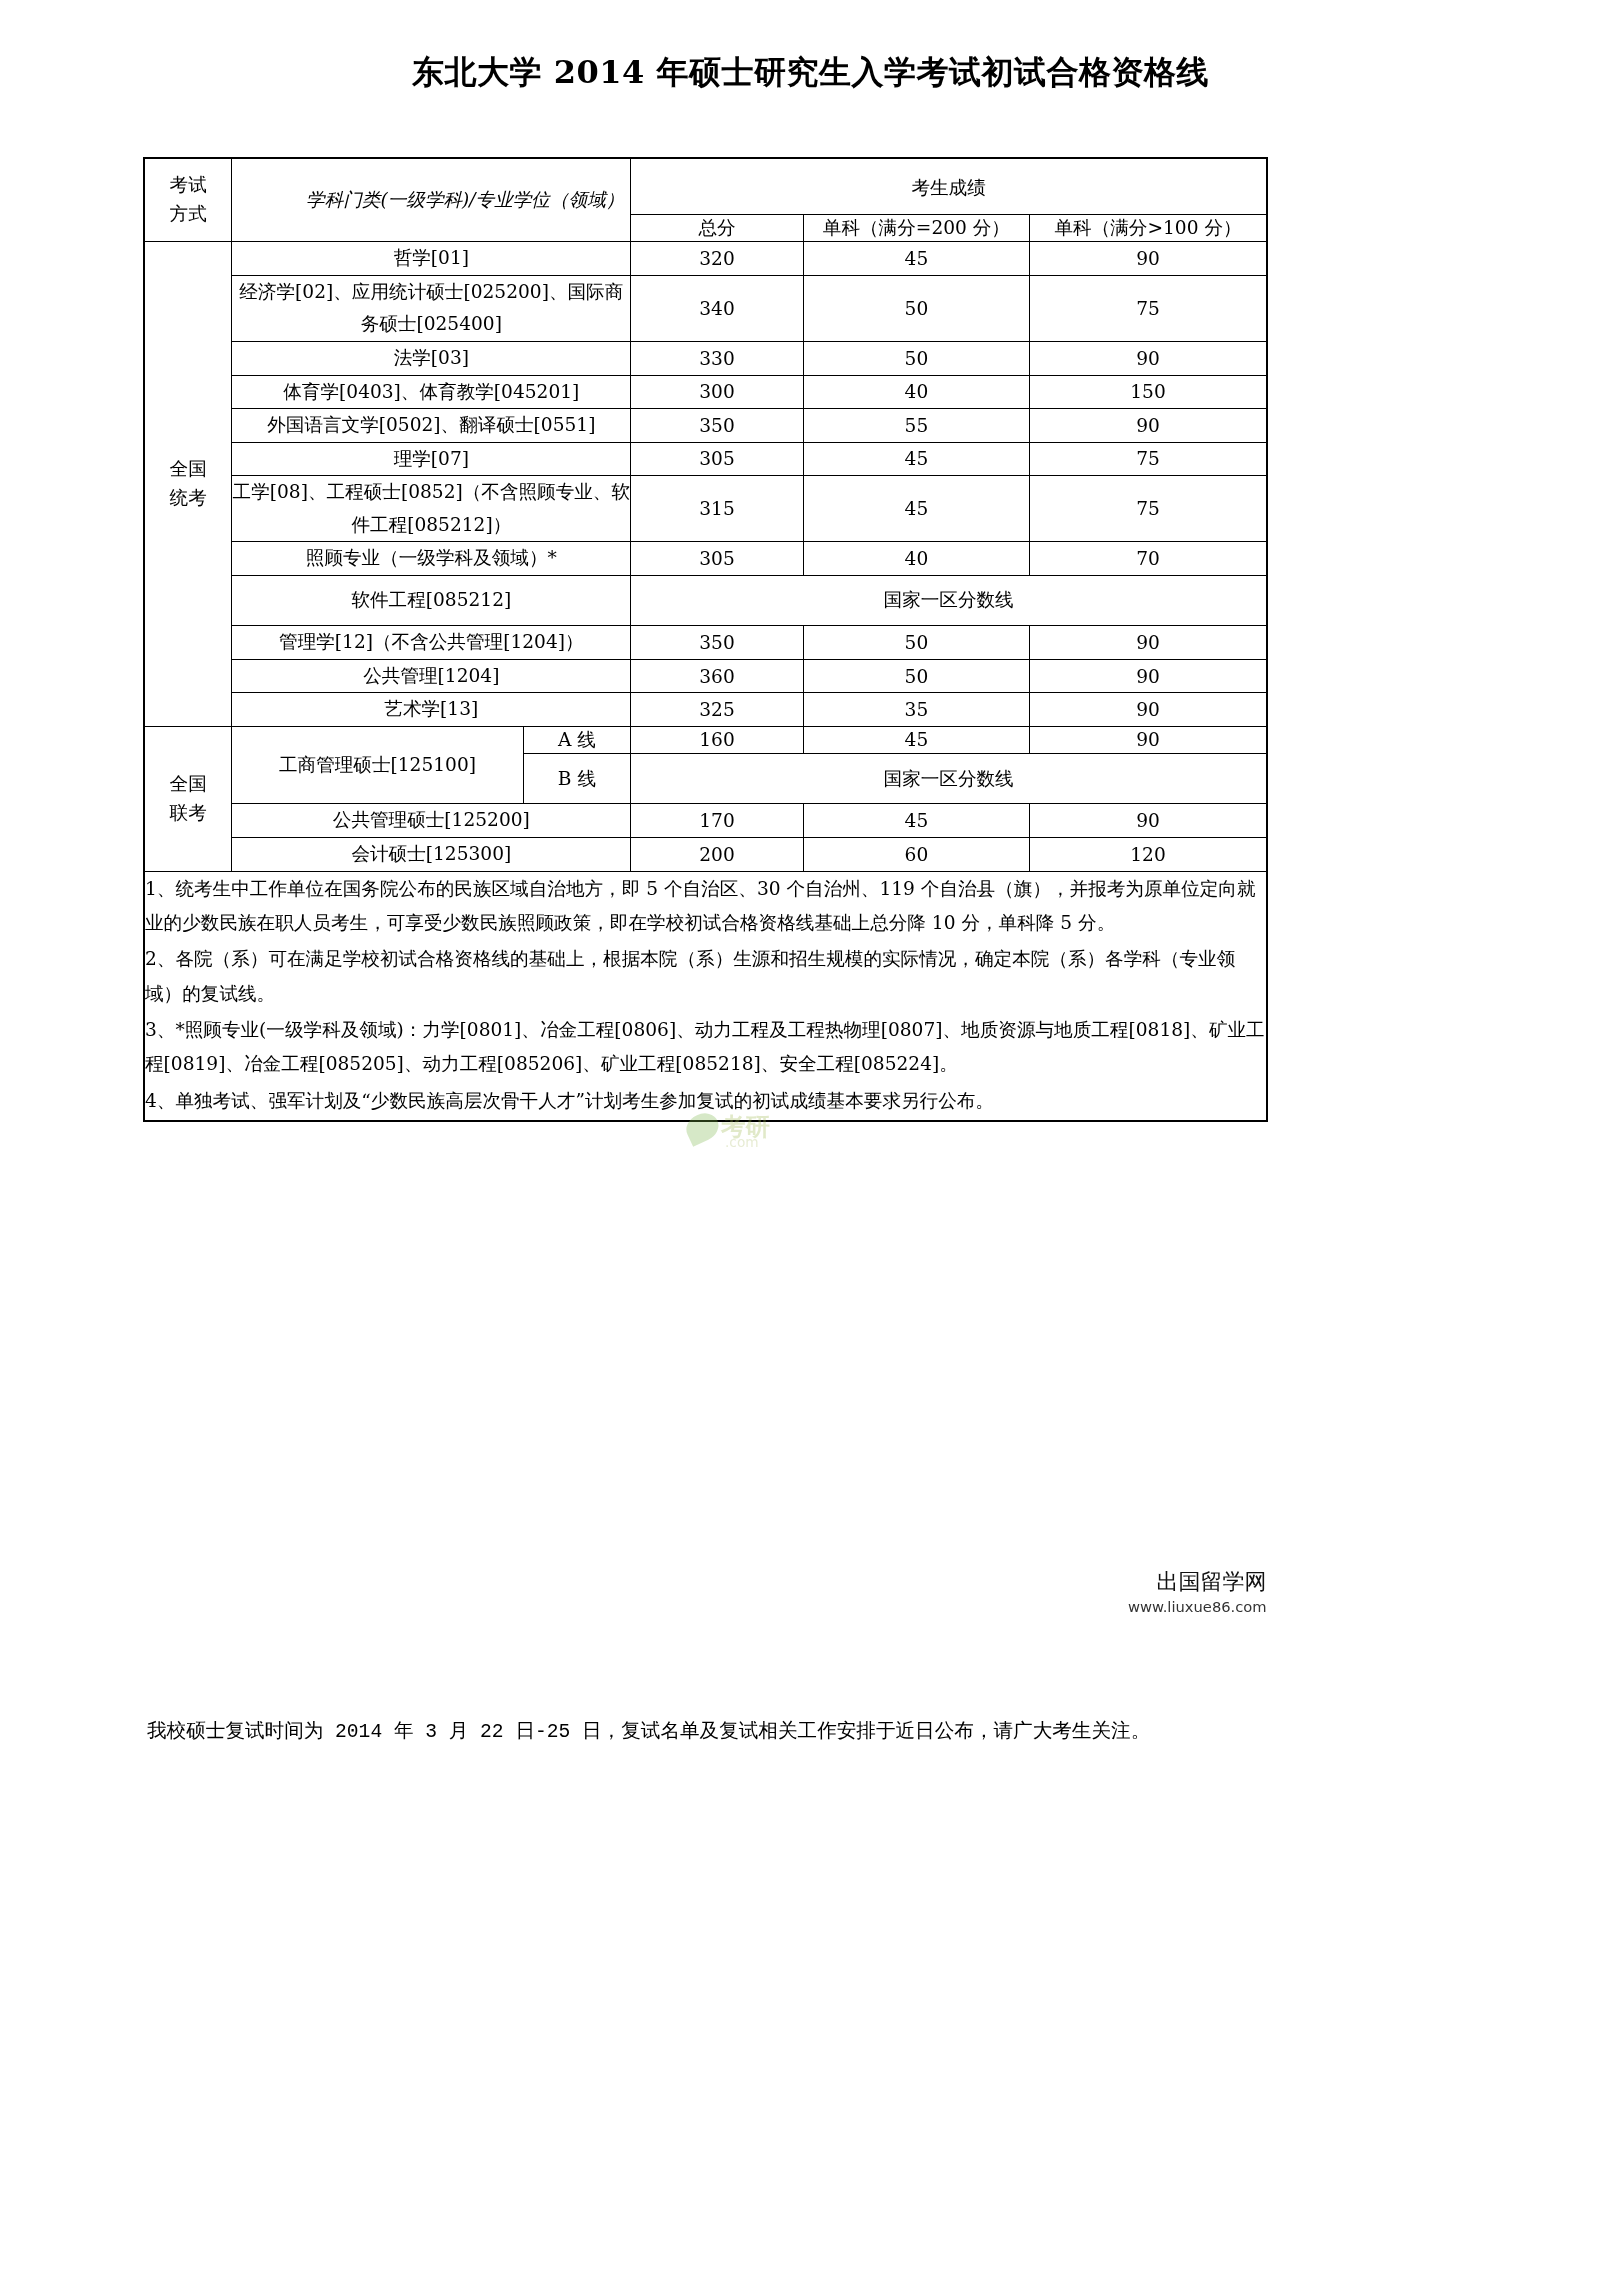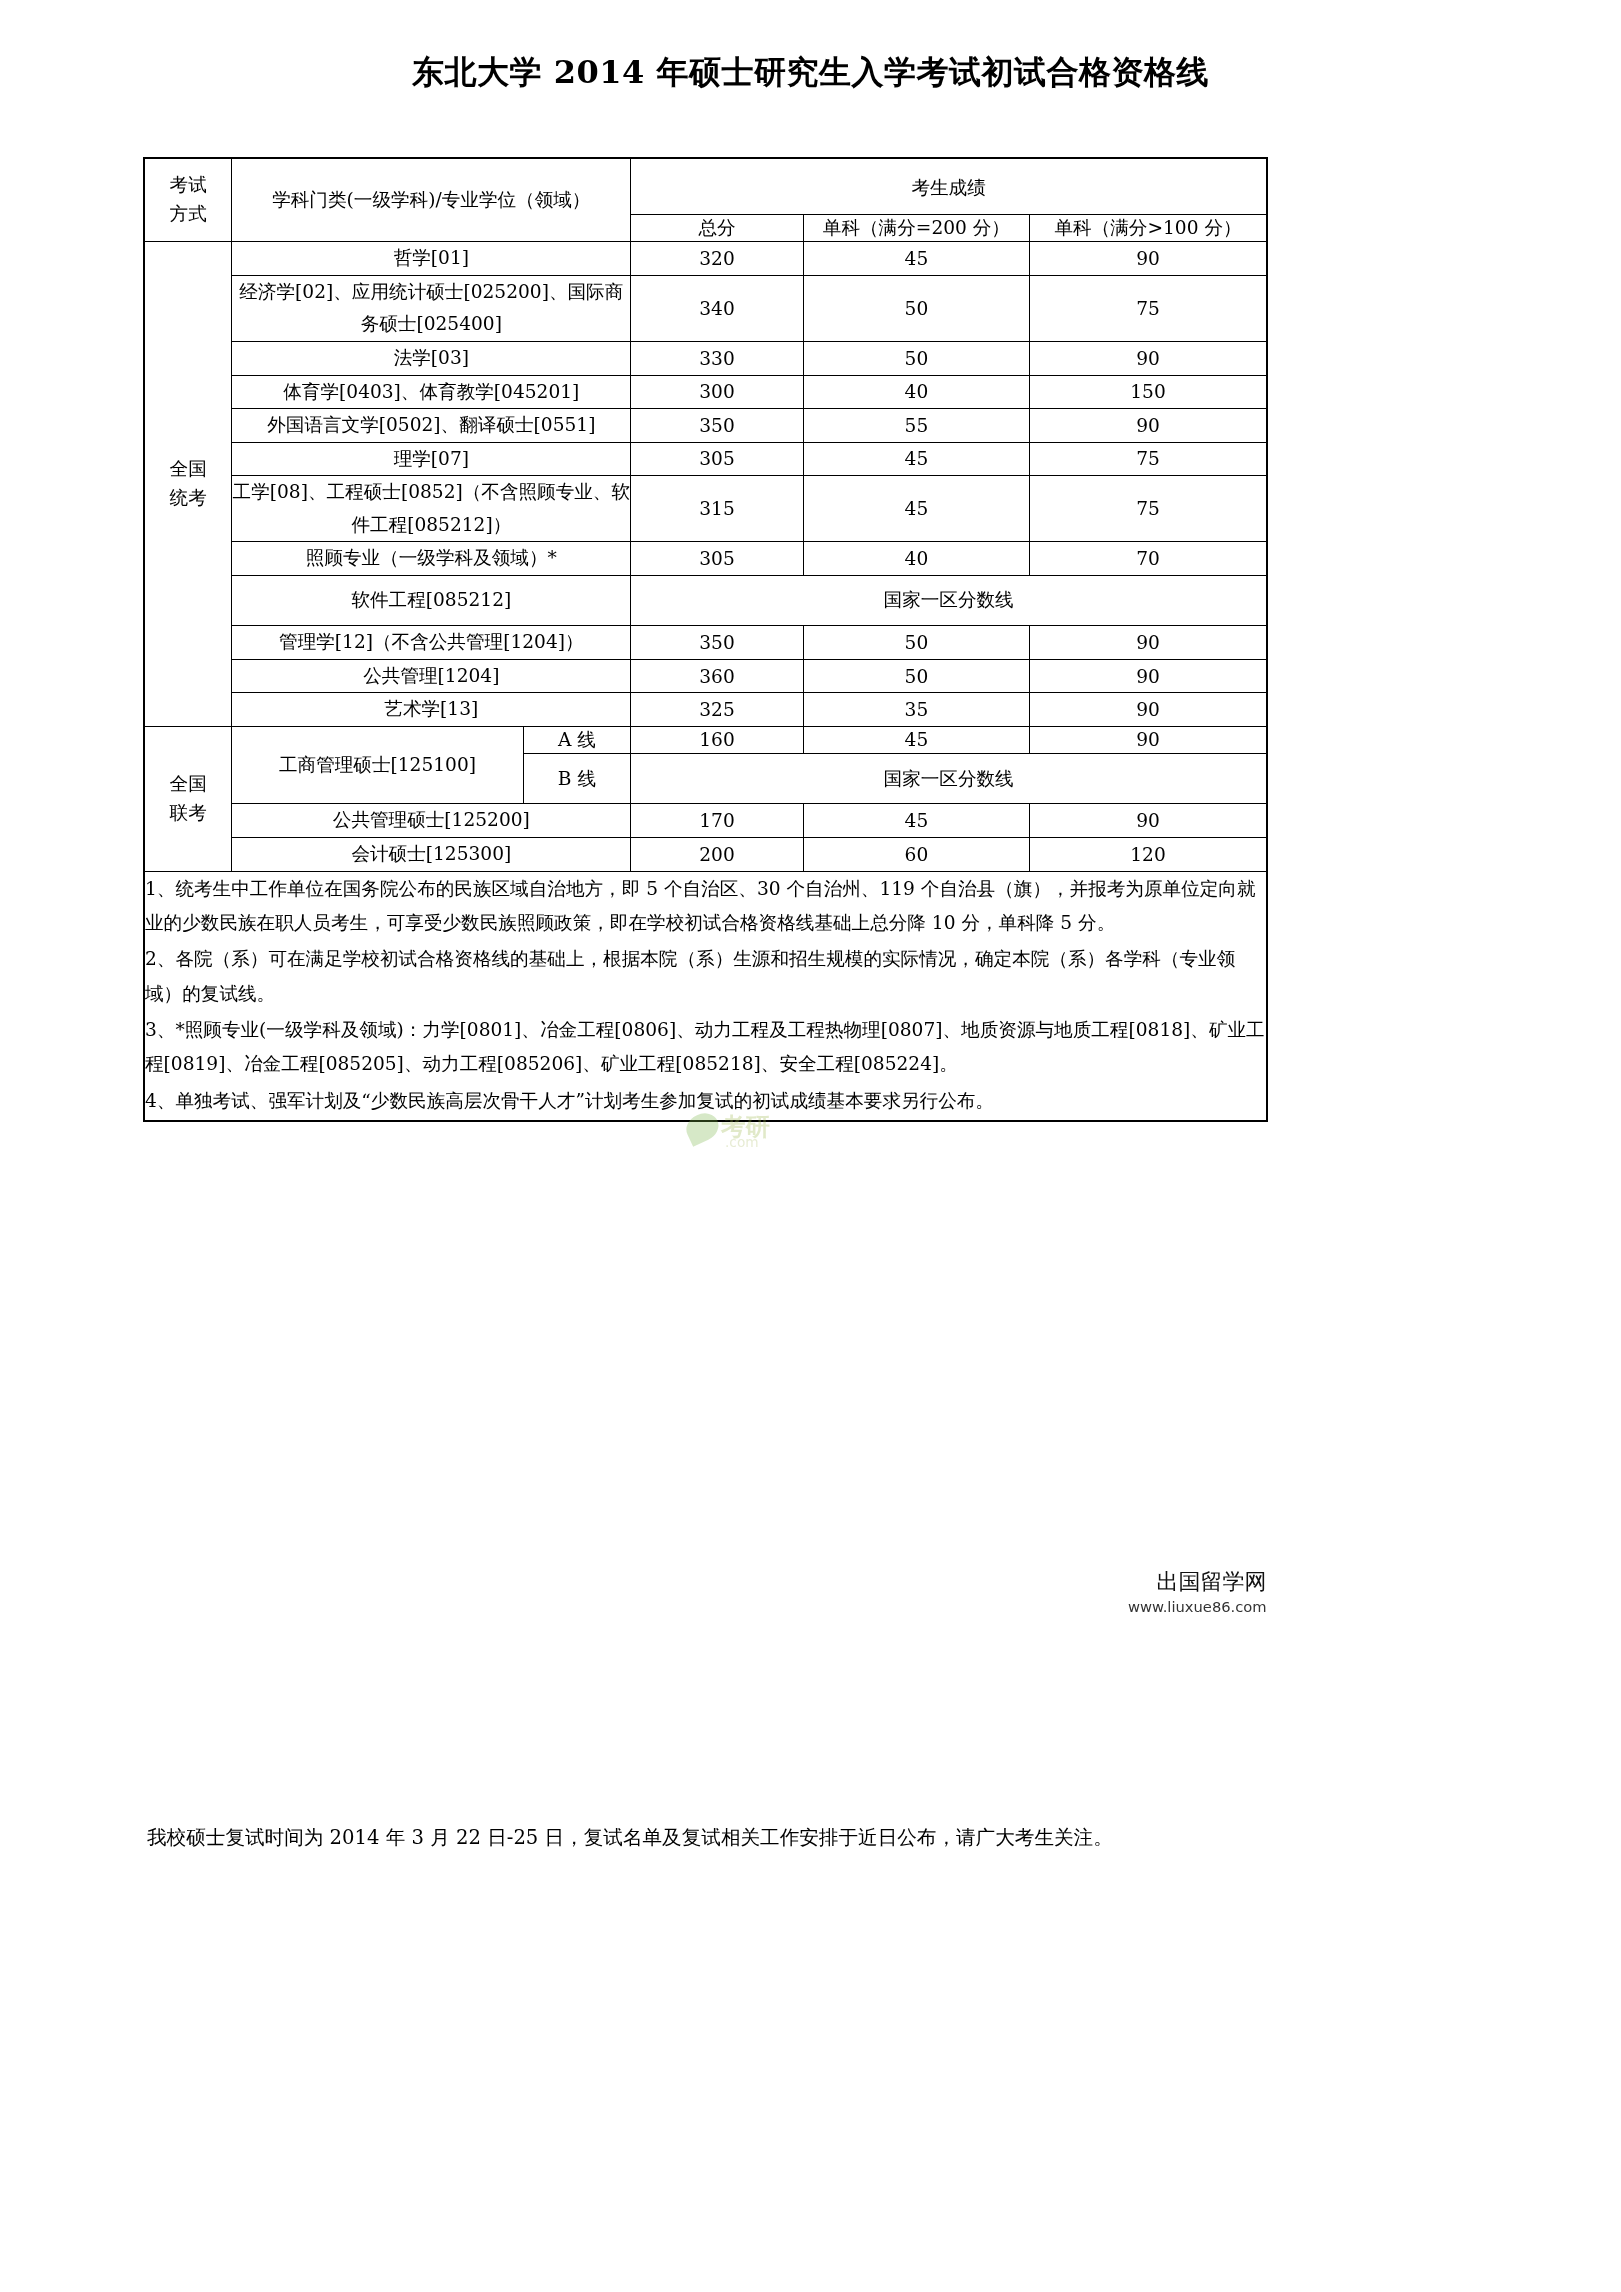--- a/index.html
+++ b/index.html
@@ -48,23 +48,24 @@
     font-size: 18.6px;
     vertical-align: middle;
     font-family: "DejaVu Serif", "Liberation Serif", serif;
   }
   table.grid .outer-l { border-left: 2.9px solid #000; }
   table.grid .outer-r { border-right: 2.9px solid #000; }
   table.grid .outer-t { border-top: 2.9px solid #000; }
   table.grid .outer-b { border-bottom: 2.9px solid #000; }
 
   .hdr-center {
-    text-align: center;
-    font-weight: bold;
-    font-size: 19.6px;
+    text-align: right;
+    font-weight: bold;
+    font-size: 19.6px;
+    font-style: italic;
   }
   .hdr-big {
     text-align: center;
     font-weight: bold;
     font-size: 19.6px;
   }
   .mode-cell {
     text-align: center;
     font-weight: bold;
     font-size: 20.6px;
@@ -106,24 +107,25 @@
     line-height: 1.85;
     margin-top: 16px;
   }
   .notes-cell p {
     margin: 0 0 2px 0;
     text-indent: 0;
   }
   .footer-paras {
     position: absolute;
     left: 147px;
-    top: 1818px;
+    top: 1713px;
     width: 1323px;
     font-size: 19.6px;
     line-height: 2.0;
+    font-family: Liberation Mono, monospace;
   }
   .footer-paras p { margin: 0 0 7.8px 0; }
 
   .watermark {
     position: absolute;
     left: 686px;
     top: 1108px;
     width: 186px;
     height: 47px;
     opacity: 0.30;

